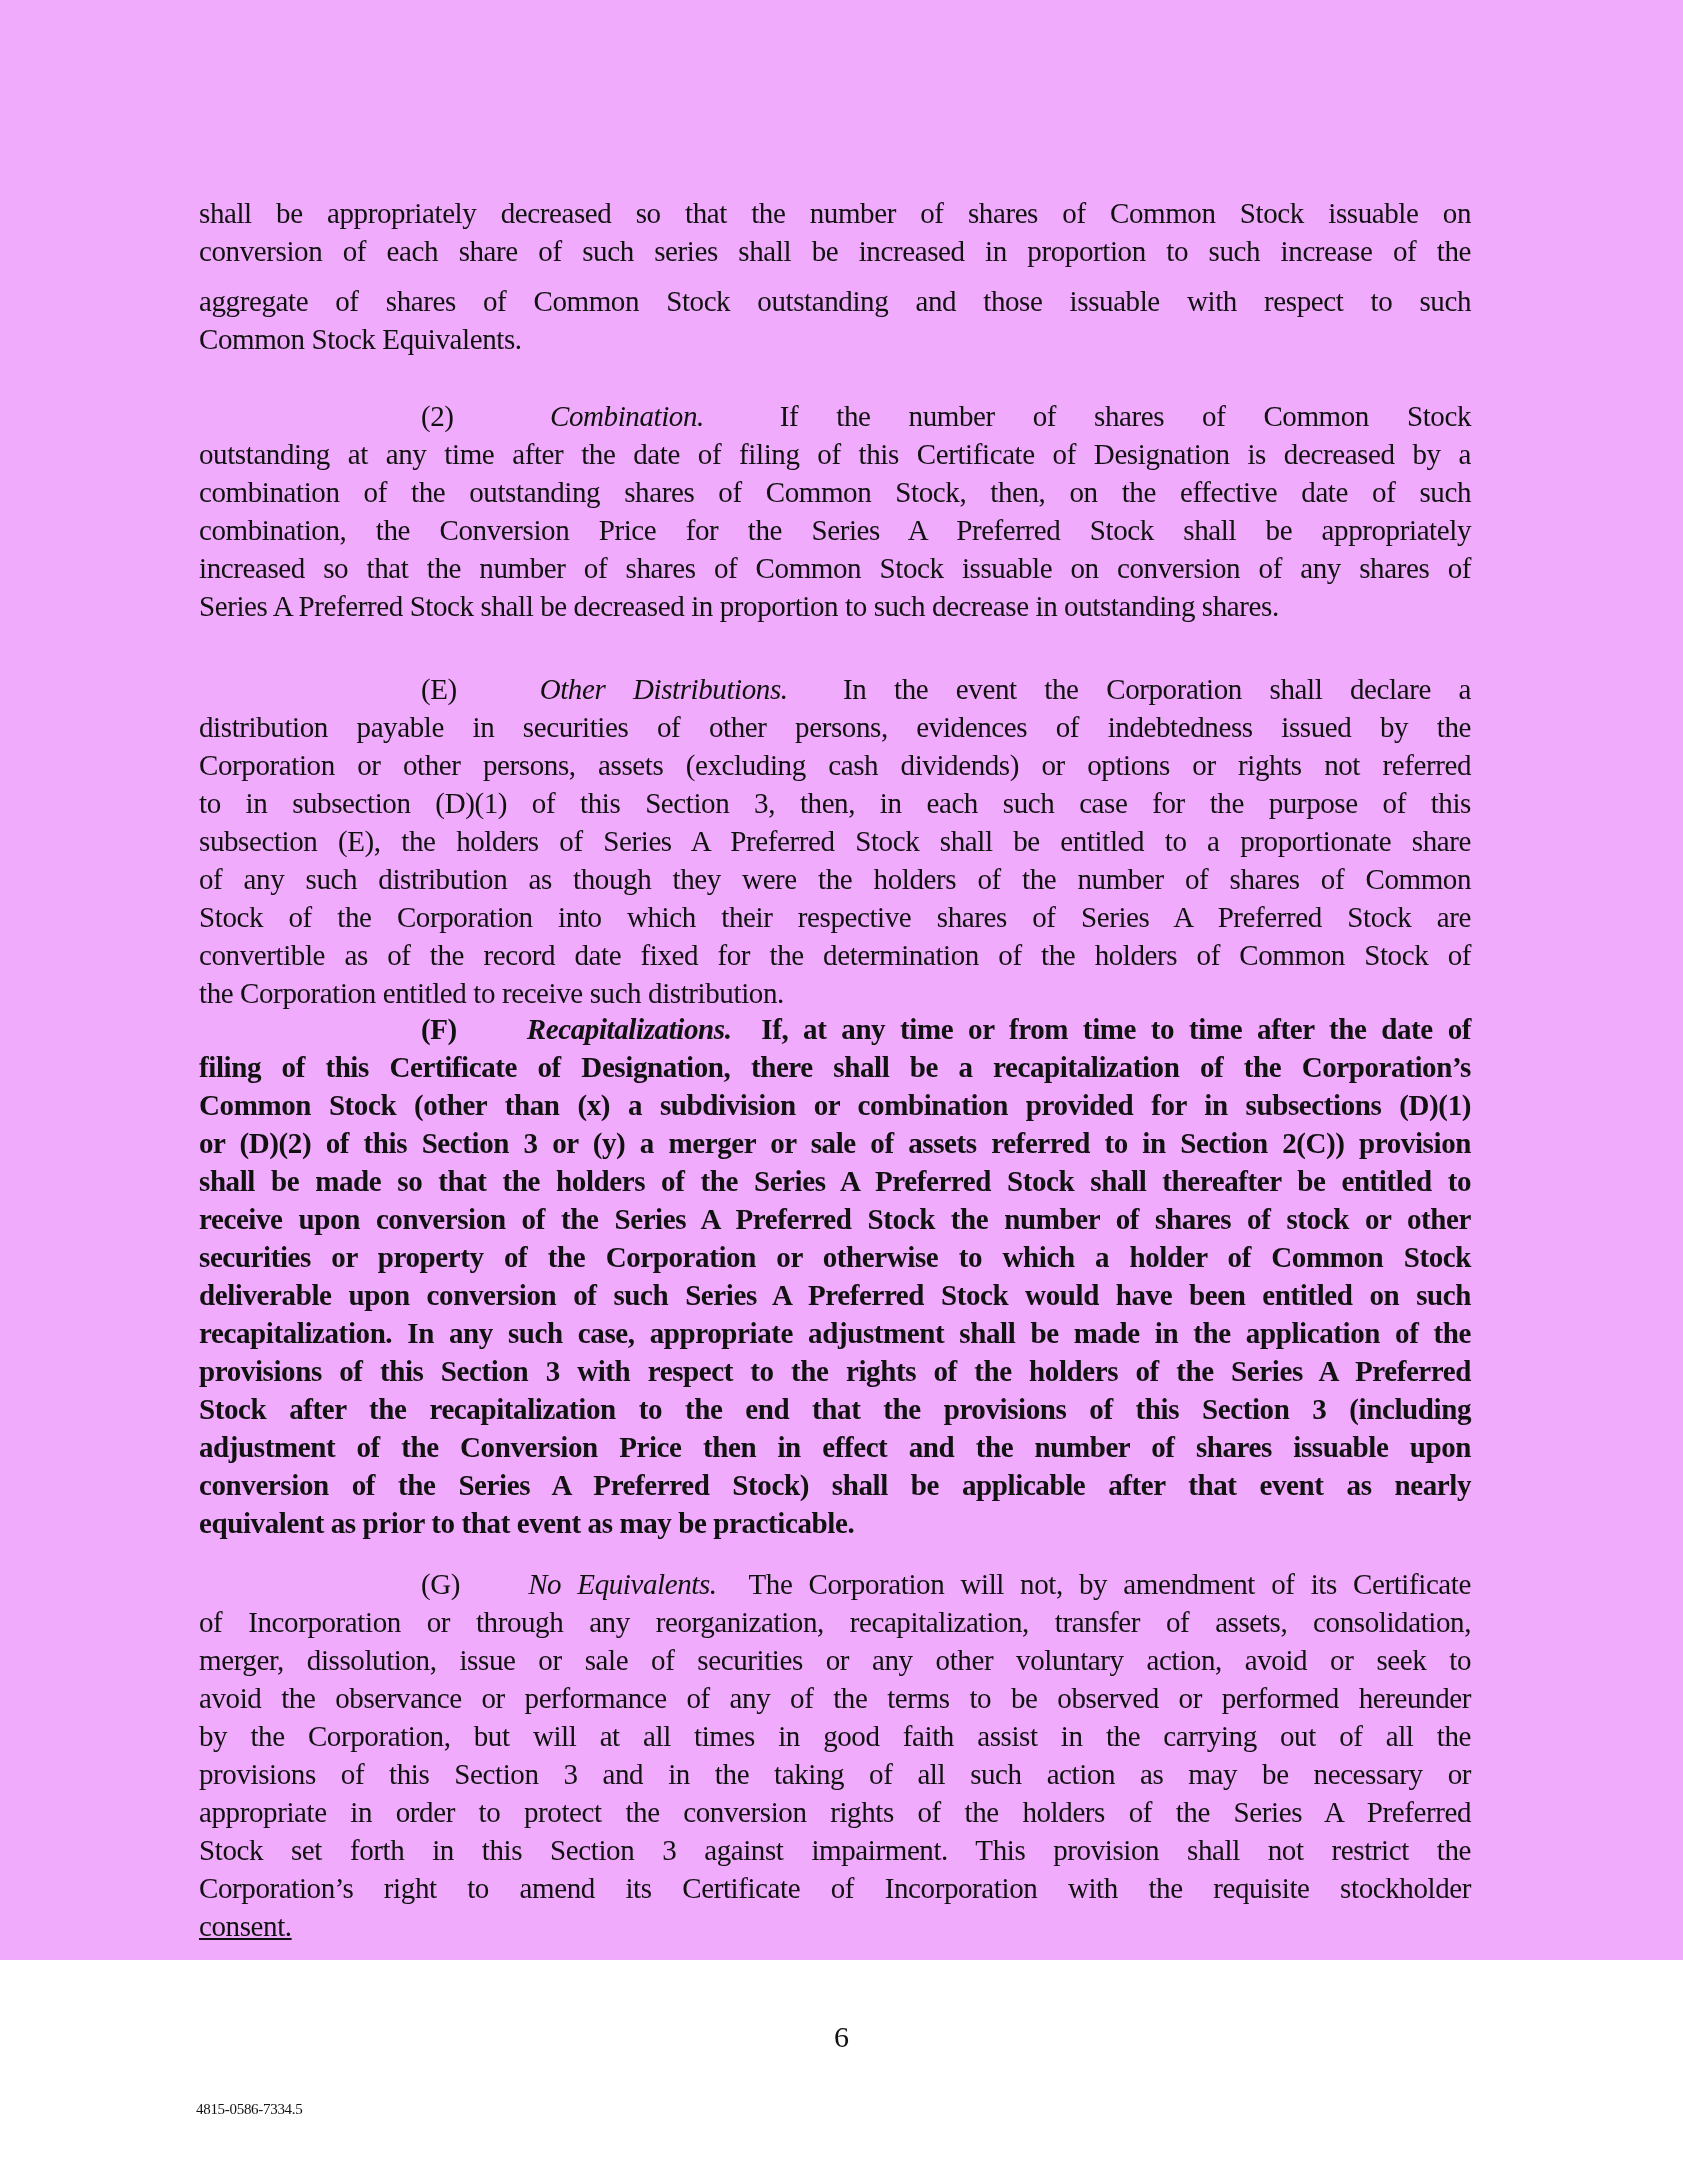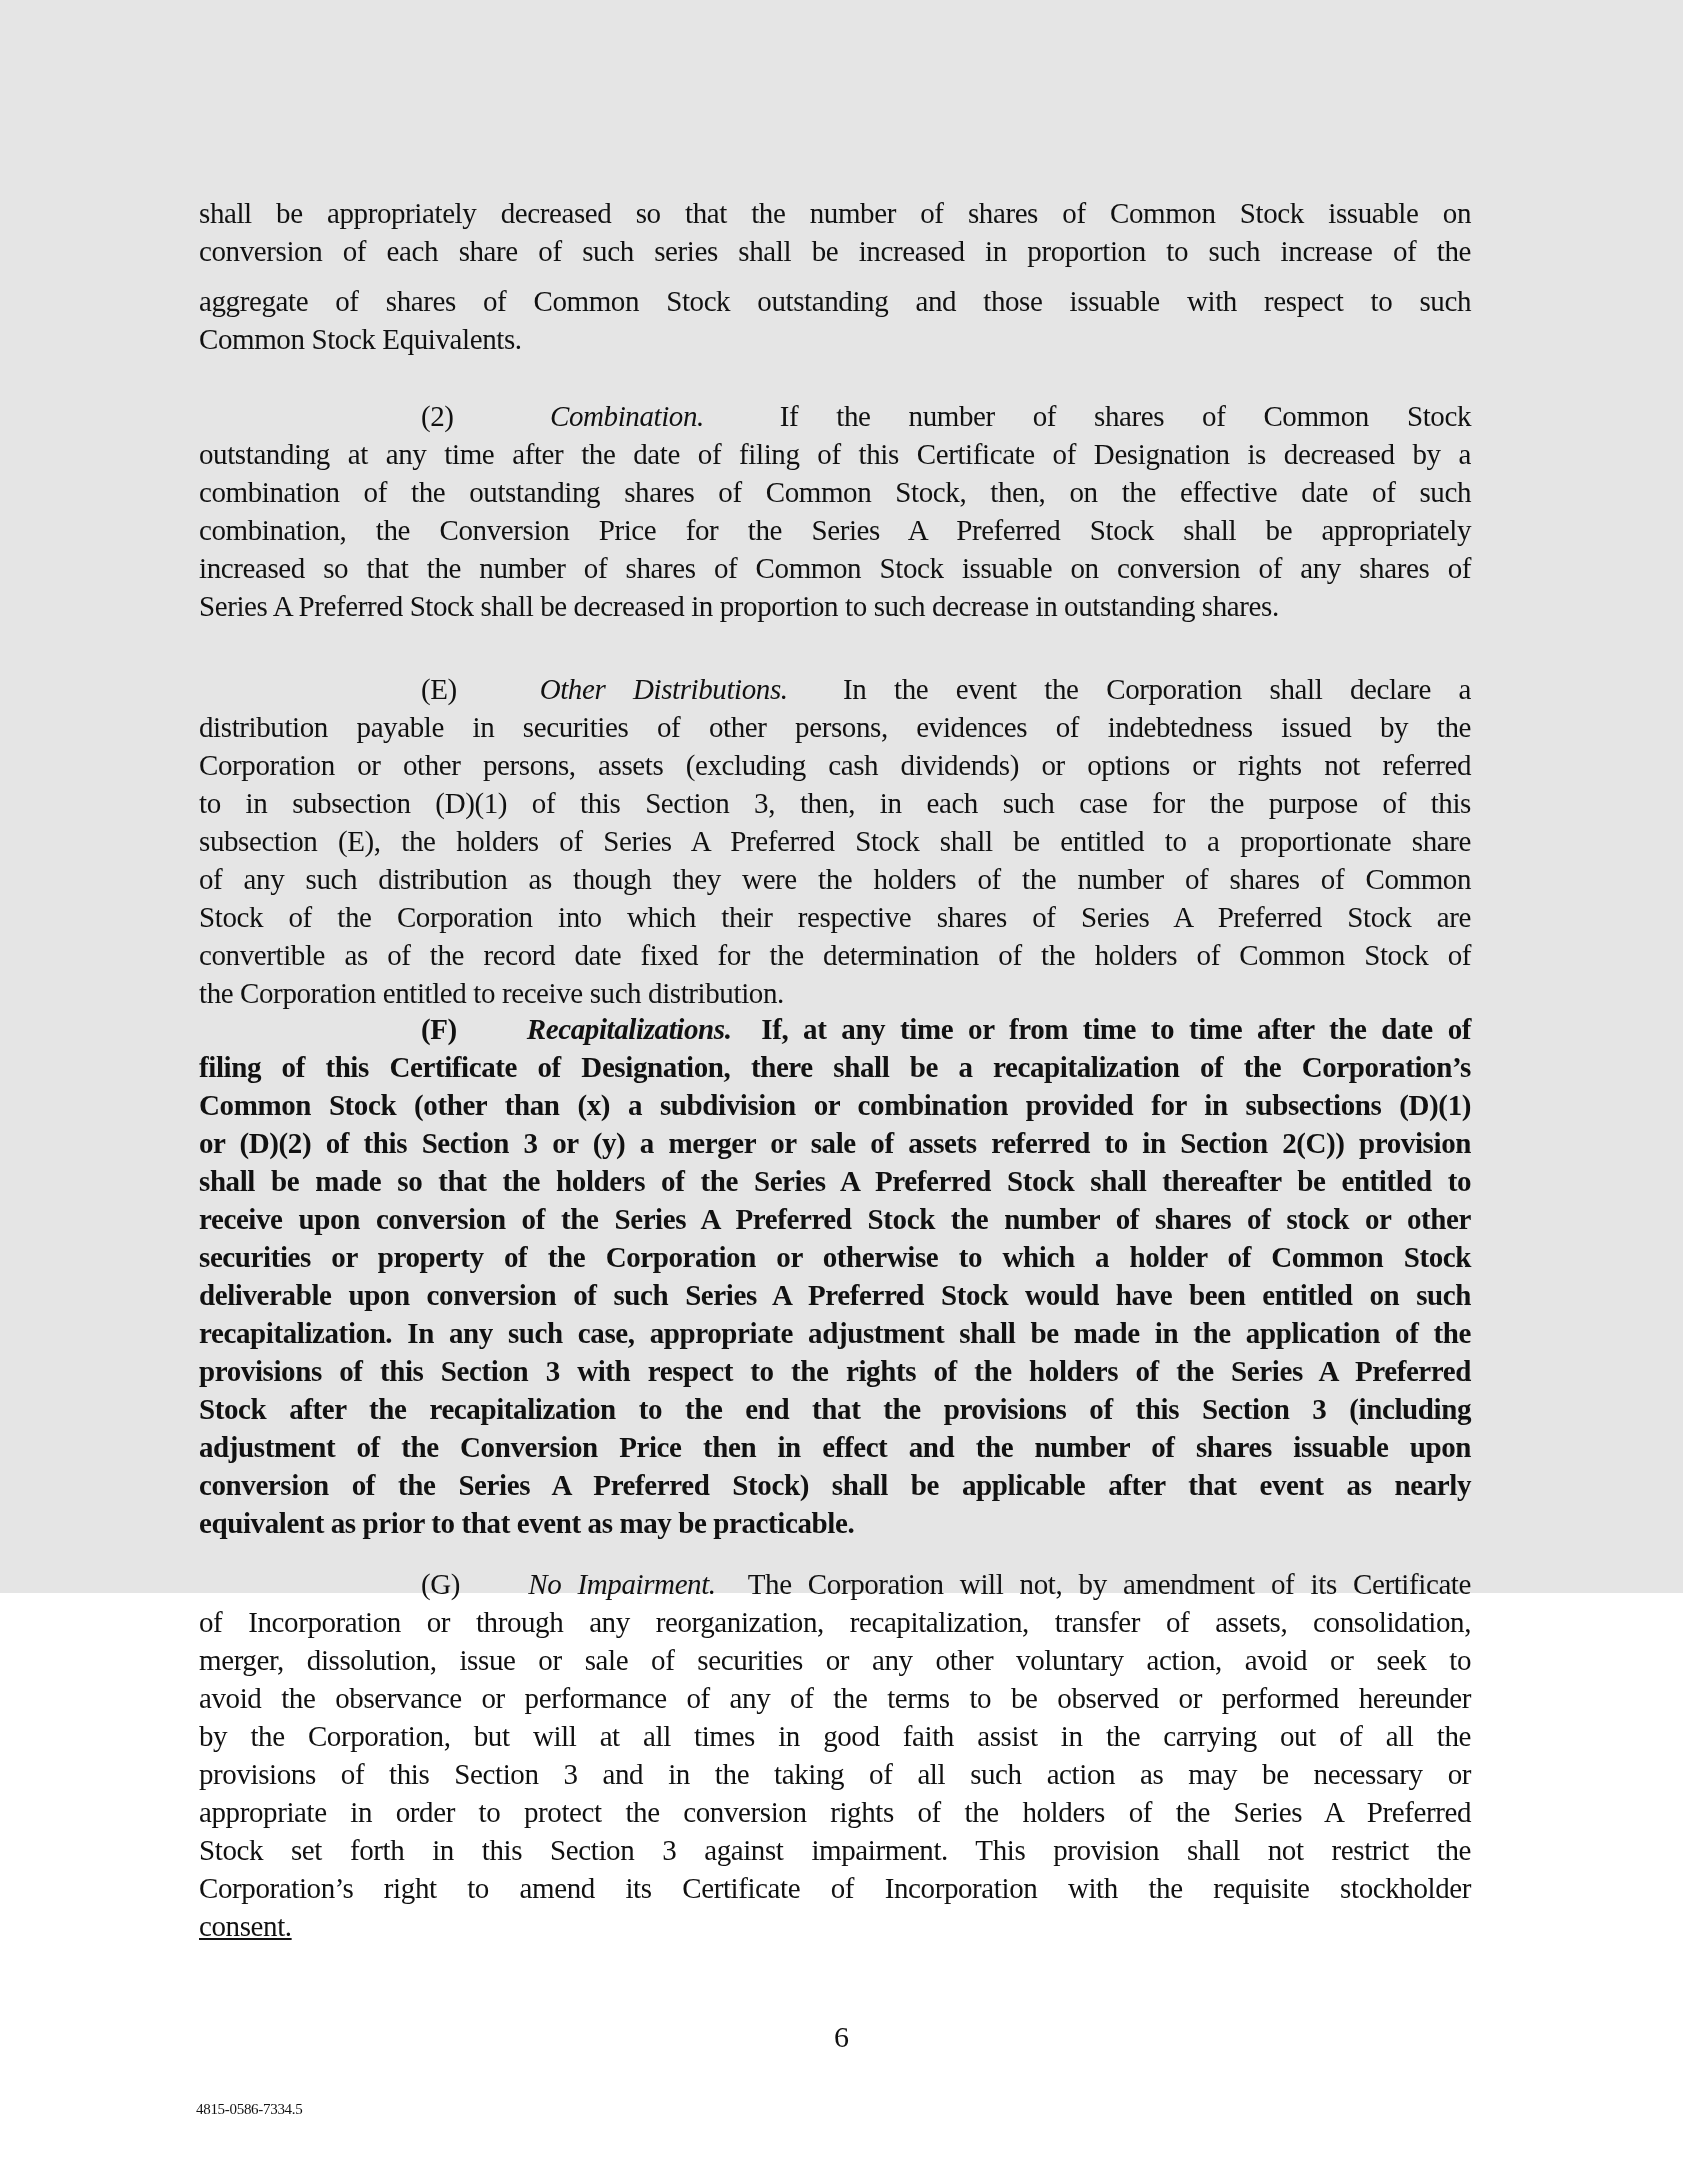--- a/index.html
+++ b/index.html
@@ -1,19 +1,19 @@
 <!DOCTYPE html>
 <html><head>
 <meta charset="utf-8">
 <style>
   html, body { margin: 0; padding: 0; background: #ffffff; }
   body { width: 1683px; height: 2178px; position: relative; overflow: hidden; }
   .page {
-    position: absolute; left: 0; top: 0; width: 1683px; height: 1593px;
-    background: #e5e5e5; color: #111111;
+    position: absolute; left: 0; top: 0; width: 1683px; height: 1960px;
+    background: #f0abfc; color: #111111;
     font-family: "Liberation Serif", "DejaVu Serif", serif;
   }
   .para { position: absolute; left: 199px; width: 1272px; }
   .ln {
     display: block; height: 38px; line-height: 38px;
     font-size: 29px; white-space: nowrap;
     text-align: justify; text-align-last: justify;
     letter-spacing: -0.4px; word-spacing: 0px;
   }
   .ln.last { text-align-last: left; }
@@ -73,21 +73,21 @@
     <span class="ln" style="display: block;">deliverable upon conversion of such Series A Preferred Stock would have been entitled on such</span>
     <span class="ln" style="display: block;">recapitalization. In any such case, appropriate adjustment shall be made in the application of the</span>
     <span class="ln" style="display: block;">provisions of this Section 3 with respect to the rights of the holders of the Series A Preferred</span>
     <span class="ln" style="display: block;">Stock after the recapitalization to the end that the provisions of this Section 3 (including</span>
     <span class="ln" style="display: block;">adjustment of the Conversion Price then in effect and the number of shares issuable upon</span>
     <span class="ln" style="display: block;">conversion of the Series A Preferred Stock) shall be applicable after that event as nearly</span>
     <span class="ln last" style="display: block;">equivalent as prior to that event as may be practicable.</span>
   </div>
 
   <div class="para" style="top:1565px;">
-    <span class="ln first" style="display: block;"><span class="num">(G)</span> <span class="it">No Impairment.</span>&nbsp; <span>The Corporation will not, by amendment of its Certificate</span></span>
+    <span class="ln first" style="display: block;"><span class="num">(G)</span> <span class="it">No Equivalents.</span>&nbsp; <span>The Corporation will not, by amendment of its Certificate</span></span>
     <span class="ln" style="display: block;">of Incorporation or through any reorganization, recapitalization, transfer of assets, consolidation,</span>
     <span class="ln" style="display: block;">merger, dissolution, issue or sale of securities or any other voluntary action, avoid or seek to</span>
     <span class="ln" style="display: block;">avoid the observance or performance of any of the terms to be observed or performed hereunder</span>
     <span class="ln" style="display: block;">by the Corporation, but will at all times in good faith assist in the carrying out of all the</span>
     <span class="ln" style="display: block;">provisions of this Section 3 and in the taking of all such action as may be necessary or</span>
     <span class="ln" style="display: block;">appropriate in order to protect the conversion rights of the holders of the Series A Preferred</span>
     <span class="ln" style="display: block;">Stock set forth in this Section 3 against impairment.  This provision shall not restrict the</span>
     <span class="ln" style="display: block;">Corporation’s right to amend its Certificate of Incorporation with the requisite stockholder</span>
     <span class="ln last" style="display: block; text-decoration: underline;">consent.</span>
   </div>

